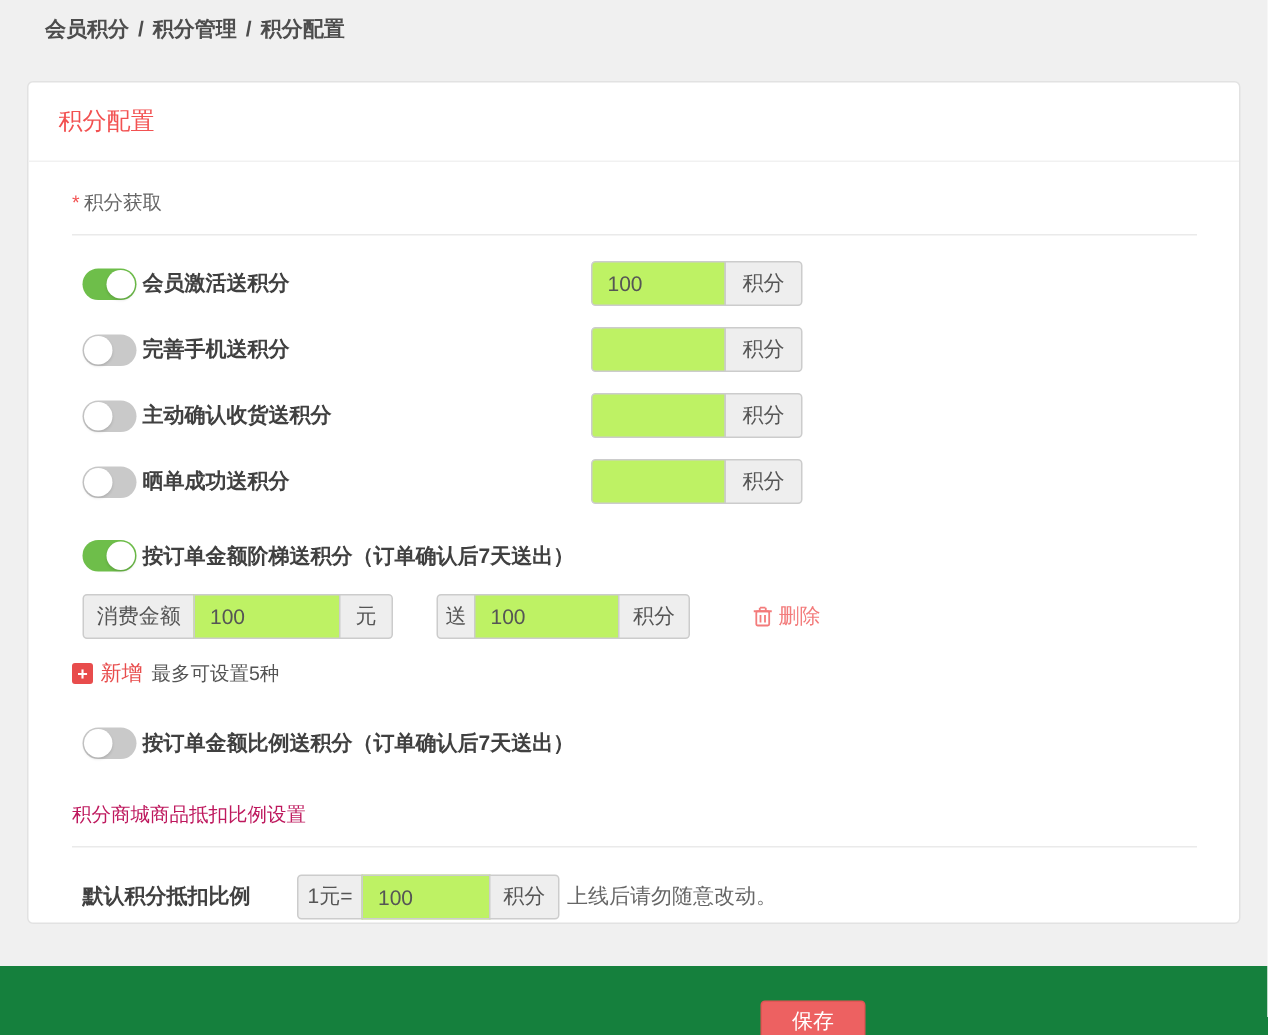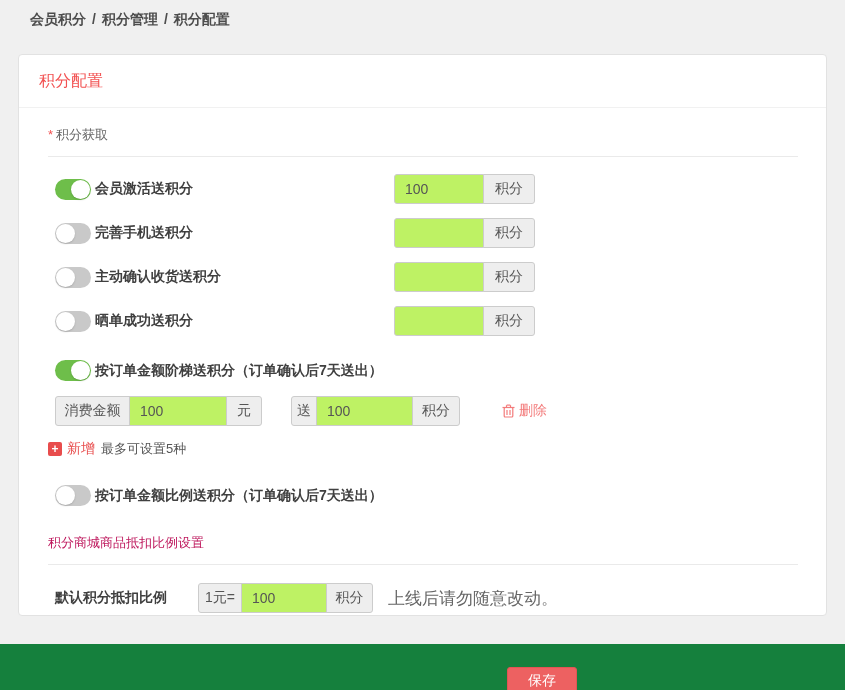--- a/index.html
+++ b/index.html
@@ -107,21 +107,21 @@
 
   .row-ratio { margin-top:27px; height:21px; }
 
   .section2-label { margin-top:28px; font-size:13px; color:#be185d; }
 
   .row-deduct { margin-top:18px; height:30px; }
   .deduct-label { font-size:14px; font-weight:bold; color:#404040; width:143px; }
   .w-ded-pre { width:44px; }
   .w-ded-in  { width:86px; }
   .w-ded-suf { width:47px; }
-  .deduct-hint { font-size:17px; color:#666; margin-left:15px; }
+  .deduct-hint { font-size:14px; color:#666; margin-left:5px; }
 
   .footer-bar {
     margin-top:28px; height:64px; background:#15803d; position:relative;
   }
   .save-button {
     position:absolute; left:507px; top:23px;
     width:70px; height:28px;
     background:var(--save-bg,#ed6161); border:1px solid #e25454; border-radius:3px;
     color:#fff; font-size:14px; font-family:inherit; cursor:pointer;
   }

